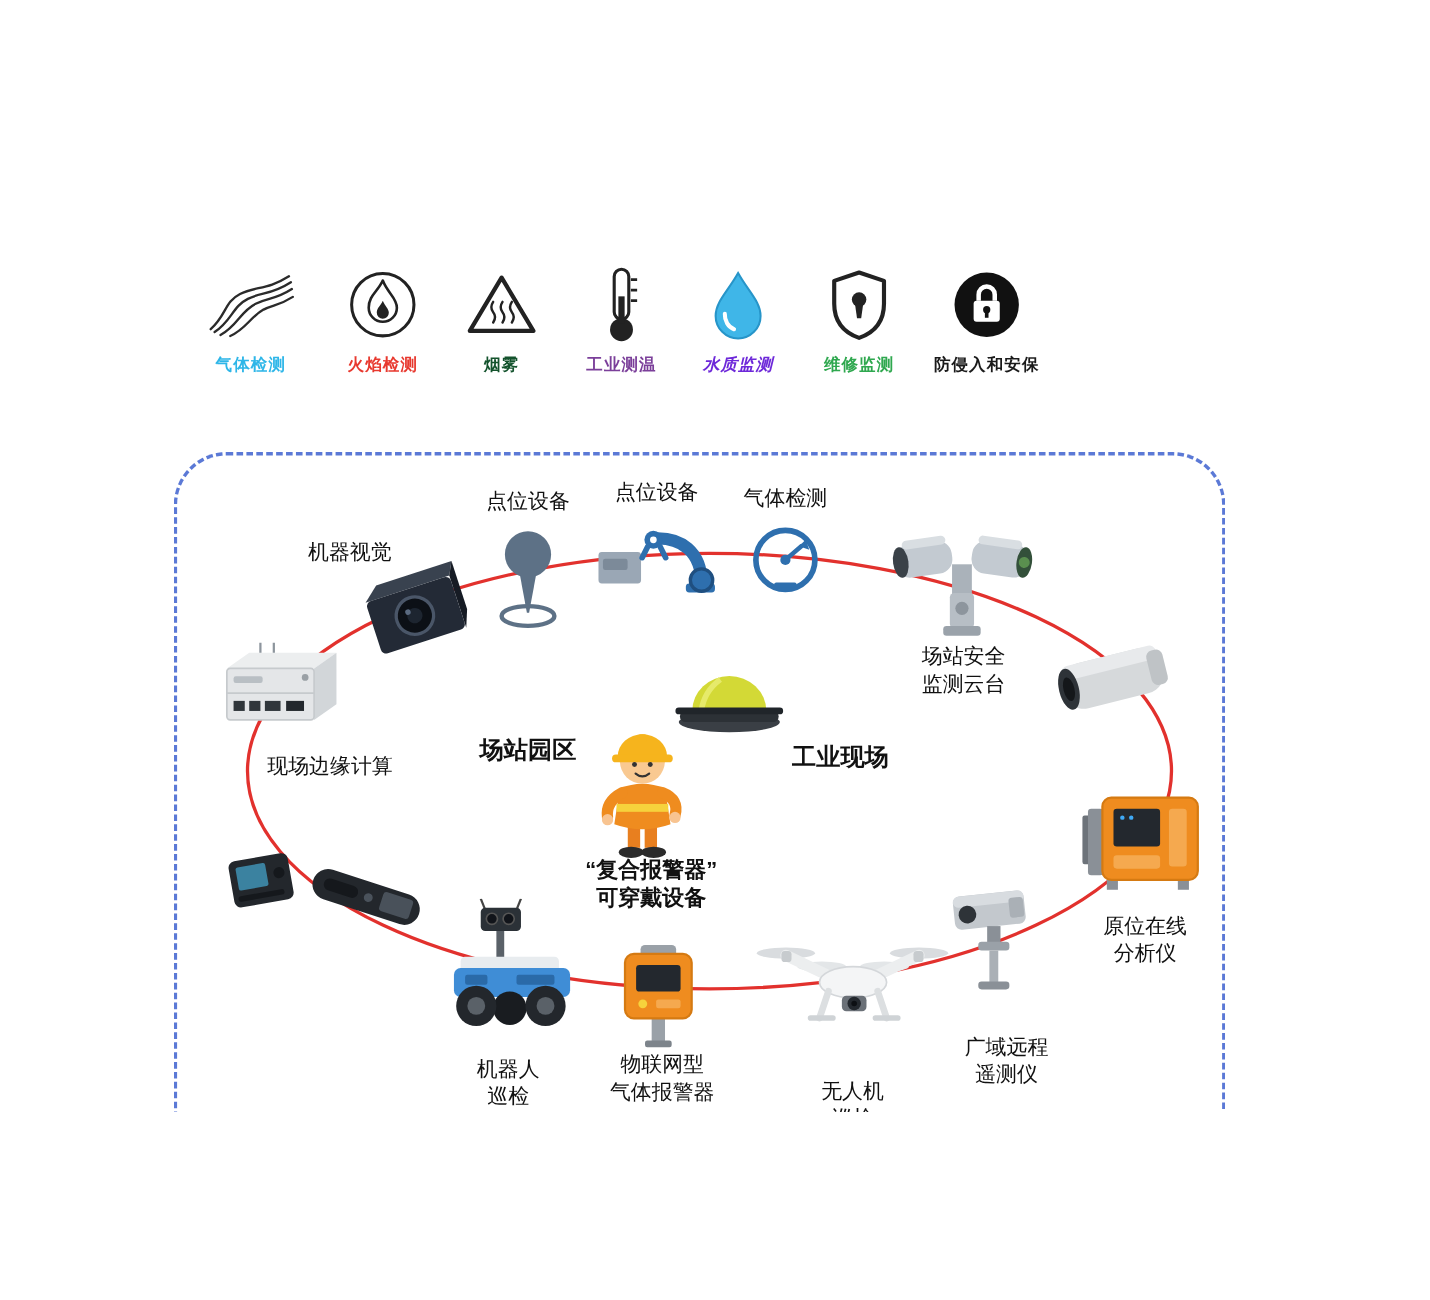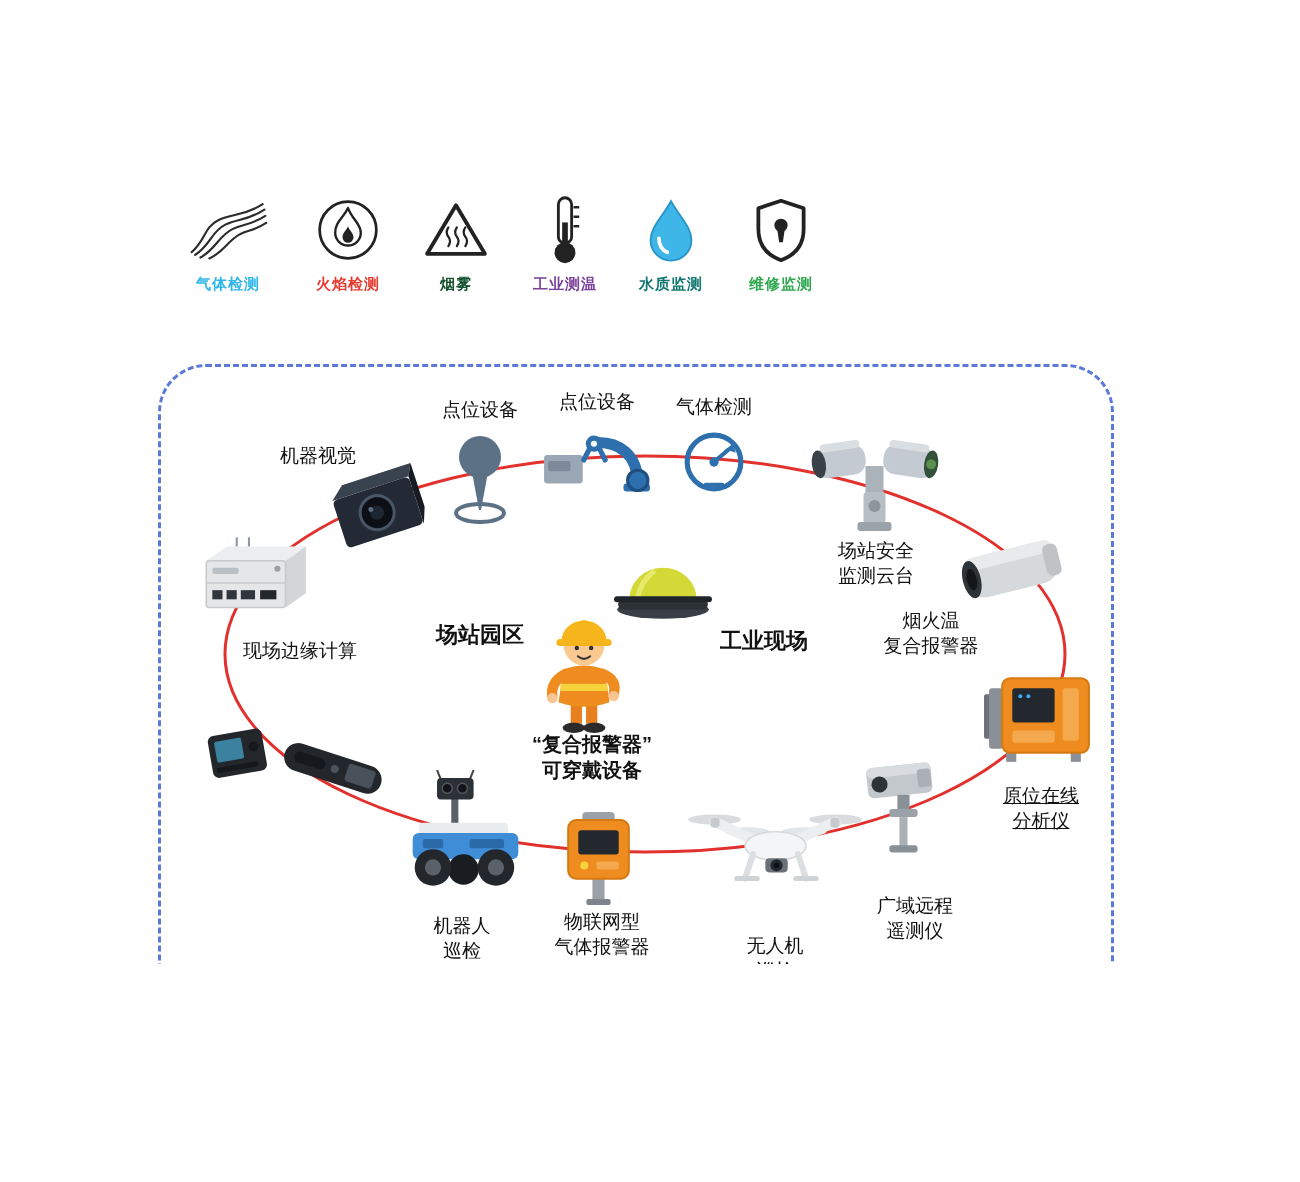--- a/index.html
+++ b/index.html
@@ -1,18 +1,18 @@
 <!DOCTYPE html>
 <html><head>
 <meta charset="utf-8">
 <style>
   html,body{margin:0;padding:0;background:#ffffff;}
   .canvas{
     position:relative;width:1300px;height:964px;background:#ffffff;overflow:hidden;
-    font-family:"Liberation Sans","DejaVu Sans",sans-serif;color:#1a1a1a;
+    font-family:"Liberation Sans","DejaVu Sans",sans-serif;color:#1a1a1a;margin-top:47px;
   }
   
   .legend-item{position:absolute;top:194px;transform:translateX(-50%);display:flex;flex-direction:column;align-items:center;width:max-content;}
   .legend-icon{height:72px;display:flex;align-items:center;justify-content:center;margin-bottom:9px;}
   .legend-label{font-size:15px;font-weight:bold;letter-spacing:1px;white-space:nowrap;}
   
   .boundary{position:absolute;left:158px;top:364px;width:950px;height:650px;border:3px dashed #5b79d6;border-radius:48px;}
   .ellipse-svg{position:absolute;left:0;top:0;pointer-events:none;}
   
   .node-label{position:absolute;font-size:19px;line-height:1.32;text-align:center;white-space:pre-line;color:#111;}
@@ -79,34 +79,46 @@
     <div class="legend-label" style="color: rgb(123, 63, 154);">工业测温</div>
   </div>
 
   <div class="legend-item" style="left:671px">
     <div class="legend-icon">
       <svg width="52" height="66" viewBox="0 0 56 70">
         <path d="M28 4 C38 22 50 32 50 46 a22 22 0 0 1 -44 0 C6 32 18 22 28 4 Z" fill="#3fb6e8" stroke="#2795c9" stroke-width="2"></path>
         <path d="M15 44 a13 15 0 0 0 9 15" stroke="#ffffff" stroke-width="4" fill="none" stroke-linecap="round"></path>
       </svg>
     </div>
-    <div class="legend-label" style="color: #0f766e;">水质监测</div>
+    <div class="legend-label" style="color: #6d28d9; font-style: italic;">水质监测</div>
   </div>
 
   <div class="legend-item" style="left:781px">
     <div class="legend-icon">
       <svg width="58" height="66" viewBox="0 0 60 70">
         <path d="M30 4 L54 12 V34 C54 52 44 62 30 67 C16 62 6 52 6 34 V12 Z" fill="none" stroke="#222" stroke-width="4" stroke-linejoin="round"></path>
         <circle cx="30" cy="30" r="7" fill="#222"></circle>
         <path d="M26 34 L34 34 L32 48 L28 48 Z" fill="#222"></path>
       </svg>
     </div>
     <div class="legend-label" style="color: rgb(47, 168, 79);">维修监测</div>
   </div>
 
+  <div class="legend-item" style="left:897px">
+    <div class="legend-icon">
+      <svg width="64" height="64" viewBox="0 0 70 70">
+        <circle cx="35" cy="35" r="32" fill="#111"></circle>
+        <rect x="22" y="31" width="26" height="21" rx="3" fill="#fff"></rect>
+        <path d="M27 31 v-6 a8 8 0 0 1 16 0 v6" fill="none" stroke="#fff" stroke-width="4.5"></path>
+        <circle cx="35" cy="40" r="3.6" fill="#111"></circle>
+        <rect x="33.2" y="41" width="3.6" height="7" fill="#111"></rect>
+      </svg>
+    </div>
+    <div class="legend-label" style="color: rgb(26, 26, 26);">防侵入和安保</div>
+  </div>
 
 
   <div class="boundary" style="border-color: rgb(91, 121, 214);"></div>
 
   <svg class="ellipse-svg" width="1300" height="1182">
     <ellipse cx="645" cy="654" rx="420" ry="198" fill="none" stroke="#e2312d" stroke-width="3" style="stroke: rgb(226, 49, 45);"></ellipse>
   </svg>
 
   <div class="device" style="left:318px;top:460px;width:115px;height:92px;">
     <svg viewBox="0 0 115 92">
@@ -329,28 +341,26 @@
       <rect x="36" y="94" width="28" height="7" rx="3" fill="#8a9097"></rect>
     </svg>
   </div>
 
   <div class="node-label" style="left:233px;top:443px;width:170px;">机器视觉</div>
   <div class="node-label" style="left:395px;top:397px;width:170px;">点位设备</div>
   <div class="node-label" style="left:512px;top:389px;width:170px;">点位设备</div>
   <div class="node-label" style="left:629px;top:394px;width:170px;">气体检测</div>
   <div class="node-label" style="left:791px;top:538px;width:170px;">场站安全
 监测云台</div>
-  <div class="node-label" style="left:841px;top:608px;width:180px;">烟火温
-复合报警器</div>
   <div class="node-label" style="left:195px;top:638px;width:210px;">现场边缘计算</div>
   <div class="node-label bold" style="left:395px;top:620px;width:170px;">场站园区</div>
   <div class="node-label bold" style="left:679px;top:626px;width:170px;">工业现场</div>
   <div class="node-label bold-sm" style="left:487px;top:731px;width:210px;">“复合报警器”
 可穿戴设备</div>
-  <div class="node-label" style="left:956px;top:783px;width:170px;text-decoration:underline;">原位在线
+  <div class="node-label" style="left:956px;top:783px;width:170px;">原位在线
 分析仪</div>
   <div class="node-label" style="left:377px;top:913px;width:170px;">机器人
 巡检</div>
   <div class="node-label" style="left:497px;top:909px;width:210px;">物联网型
 气体报警器</div>
   <div class="node-label" style="left:690px;top:933px;width:170px;">无人机
 巡检</div>
   <div class="node-label" style="left:830px;top:893px;width:170px;">广域远程
 遥测仪</div>
 

